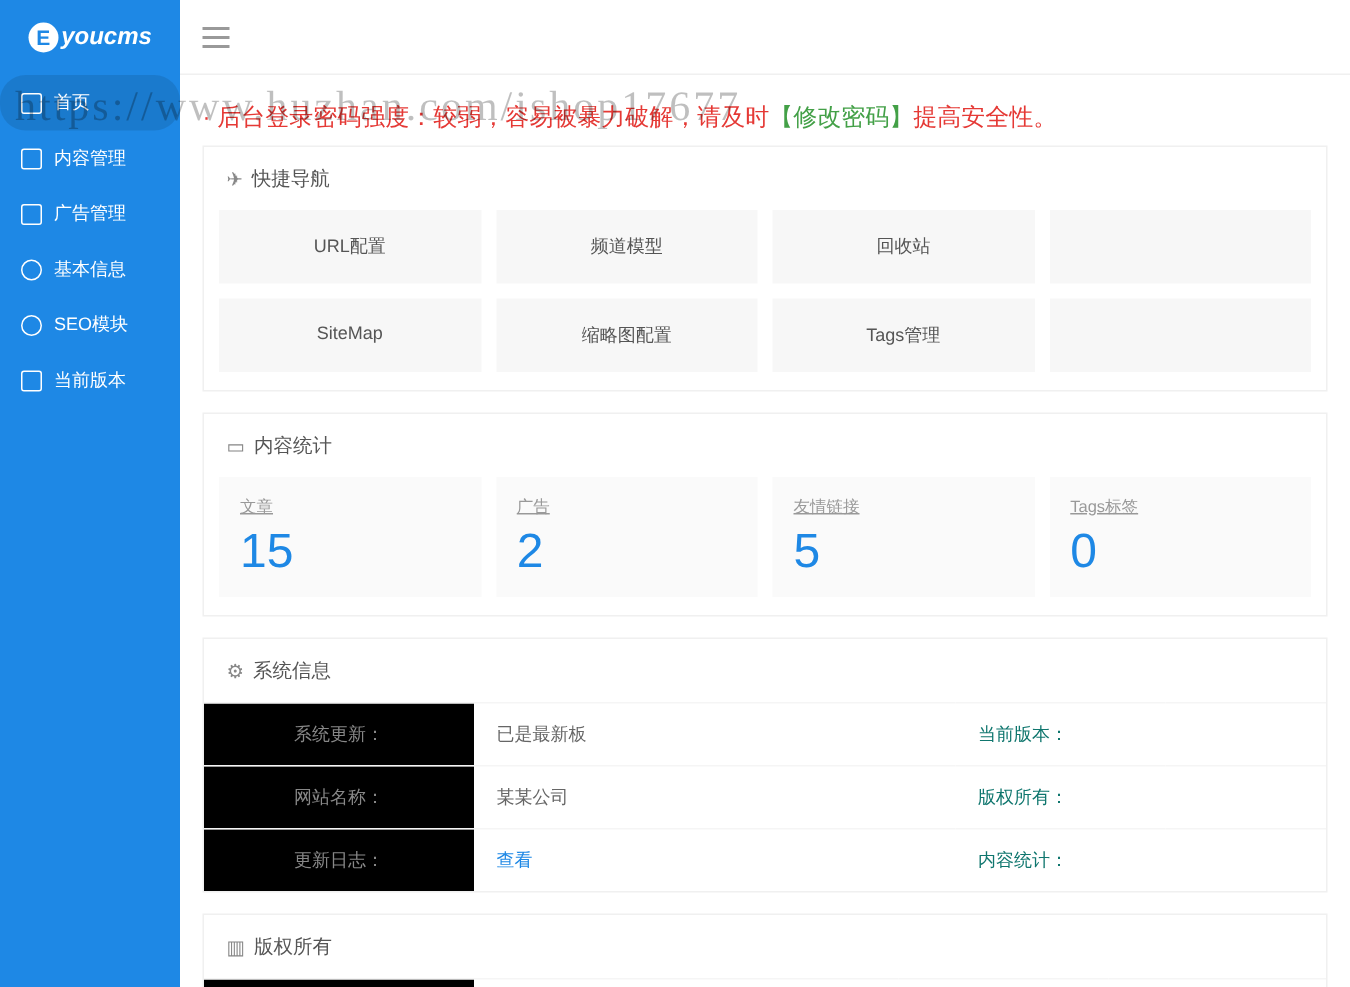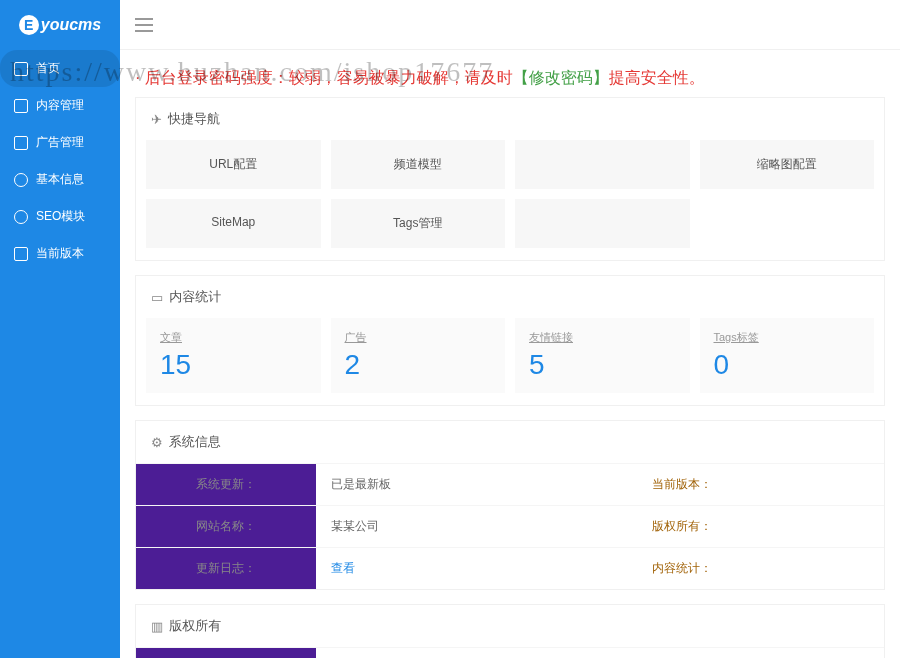--- a/index.html
+++ b/index.html
@@ -25,26 +25,26 @@
 .watermark { position: absolute; top: 56px; left: 0; width: 740px; text-align: left; font-size: 28px; color: rgba(0,0,0,0.25); font-family: Georgia, serif; letter-spacing: 2px; pointer-events: none; z-index: 10; padding-left: 10px; }
 .panel { border: 1px solid #f0f0f0; margin-bottom: 14px; background: #fff; }
 .panel-title { padding: 12px 15px; font-size: 13px; color: #555; display: flex; align-items: center; }
 .panel-title .ticon { margin-right: 6px; color: #888; }
 .quick-grid { display: grid; grid-template-columns: repeat(4, 1fr); gap: 10px; padding: 0 10px 12px; }
 .quick-btn { background: #f7f7f7; text-align: center; padding: 16px 0; font-size: 12px; color: #555; cursor: pointer; }
 .quick-btn:last-child { min-width: 20px; }
 .stat-grid { display: grid; grid-template-columns: repeat(4, 1fr); gap: 10px; padding: 0 10px 12px; }
 .stat-card { background: #fafafa; padding: 12px 14px; }
 .stat-label { font-size: 11px; color: #999; margin-bottom: 4px; text-decoration: underline; }
-.stat-value { font-size: 28px; color: #1e88e5; font-weight: 300; }
+.stat-value { font-size: 32px; color: #1e88e5; font-weight: 300; }
 .info-table { width: 100%; border-collapse: collapse; }
 .info-table tr { border-top: 1px solid #f5f5f5; }
 .info-table td { padding: 12px 15px; font-size: 12px; color: #666; }
-.info-table td.label { width: 180px; text-align: center; color: #888; background: #4c1d95; }
-.info-table td.label2 { width: 140px; color: #a16207; font-family: Liberation Serif, serif; }
+.info-table td.label { width: 180px; text-align: center; color: #888; background: #000000; }
+.info-table td.label2 { width: 140px; color: #0f766e; font-family: Liberation Serif, serif; }
 .info-table a { color: #1e88e5; text-decoration: none; }
 .main::-webkit-scrollbar { width: 6px; }
 .main::-webkit-scrollbar-thumb { background: #ccc; }
 </style>
 </head>
 <body>
 
 <div class="watermark">https://www.huzhan.com/ishop17677</div>
 
 <div class="layout">
@@ -93,23 +93,24 @@
       </div>
 
       <div class="panel">
         <div class="panel-title">
             <span class="ticon">✈</span>
             <span>快捷导航</span>
           </div>
         <div class="quick-grid">
           <div class="quick-btn">URL配置</div>
           <div class="quick-btn">频道模型</div>
+          <div class="quick-btn">回收站</div>
           <div class="quick-btn"></div>
+          <div class="quick-btn">SiteMap</div>
           <div class="quick-btn">缩略图配置</div>
-          <div class="quick-btn">SiteMap</div>
           <div class="quick-btn">Tags管理</div>
           <div class="quick-btn"></div>
         </div>
       </div>
 
       <div class="panel">
         <div class="panel-title">
             <span class="ticon">▭</span>
             <span>内容统计</span>
           </div>

